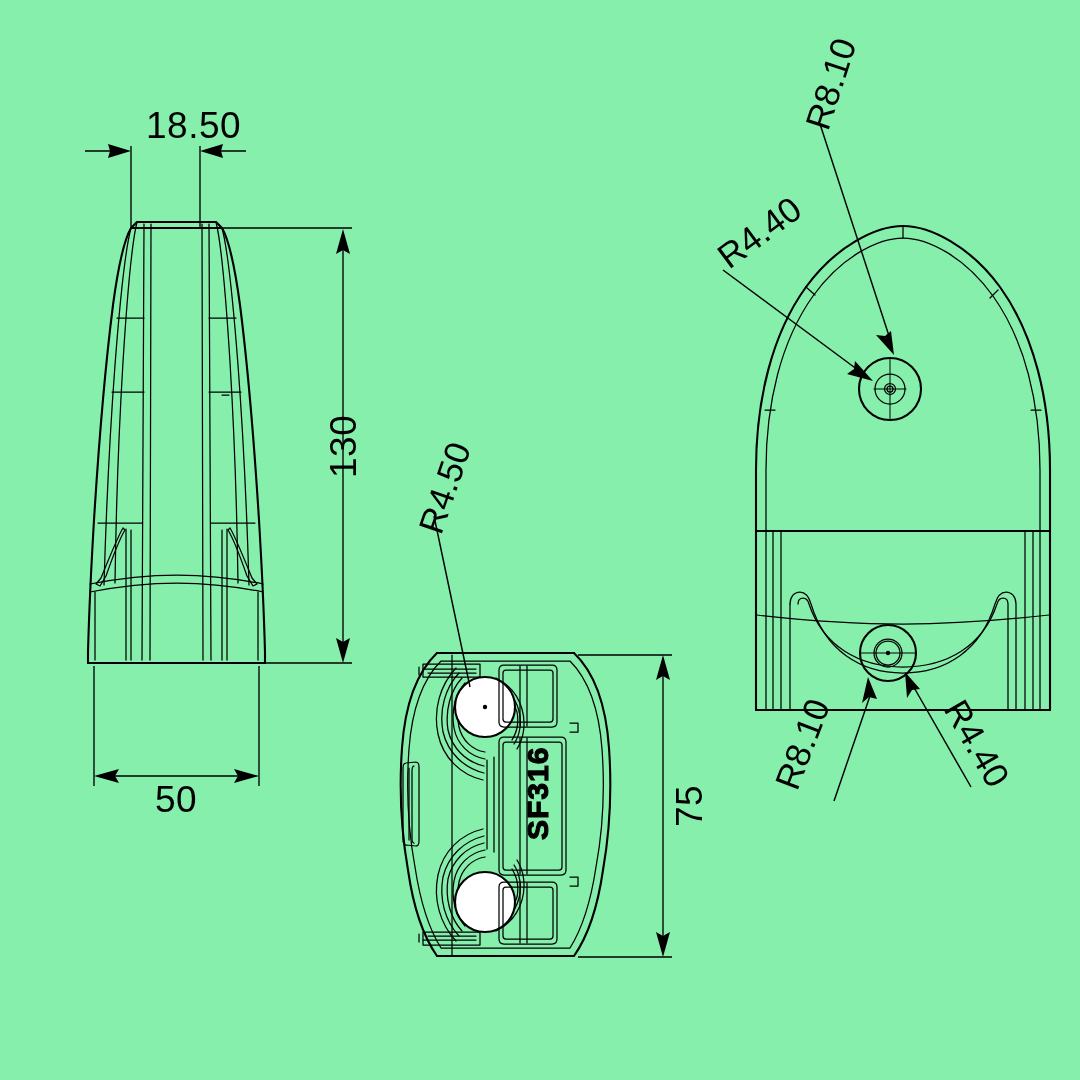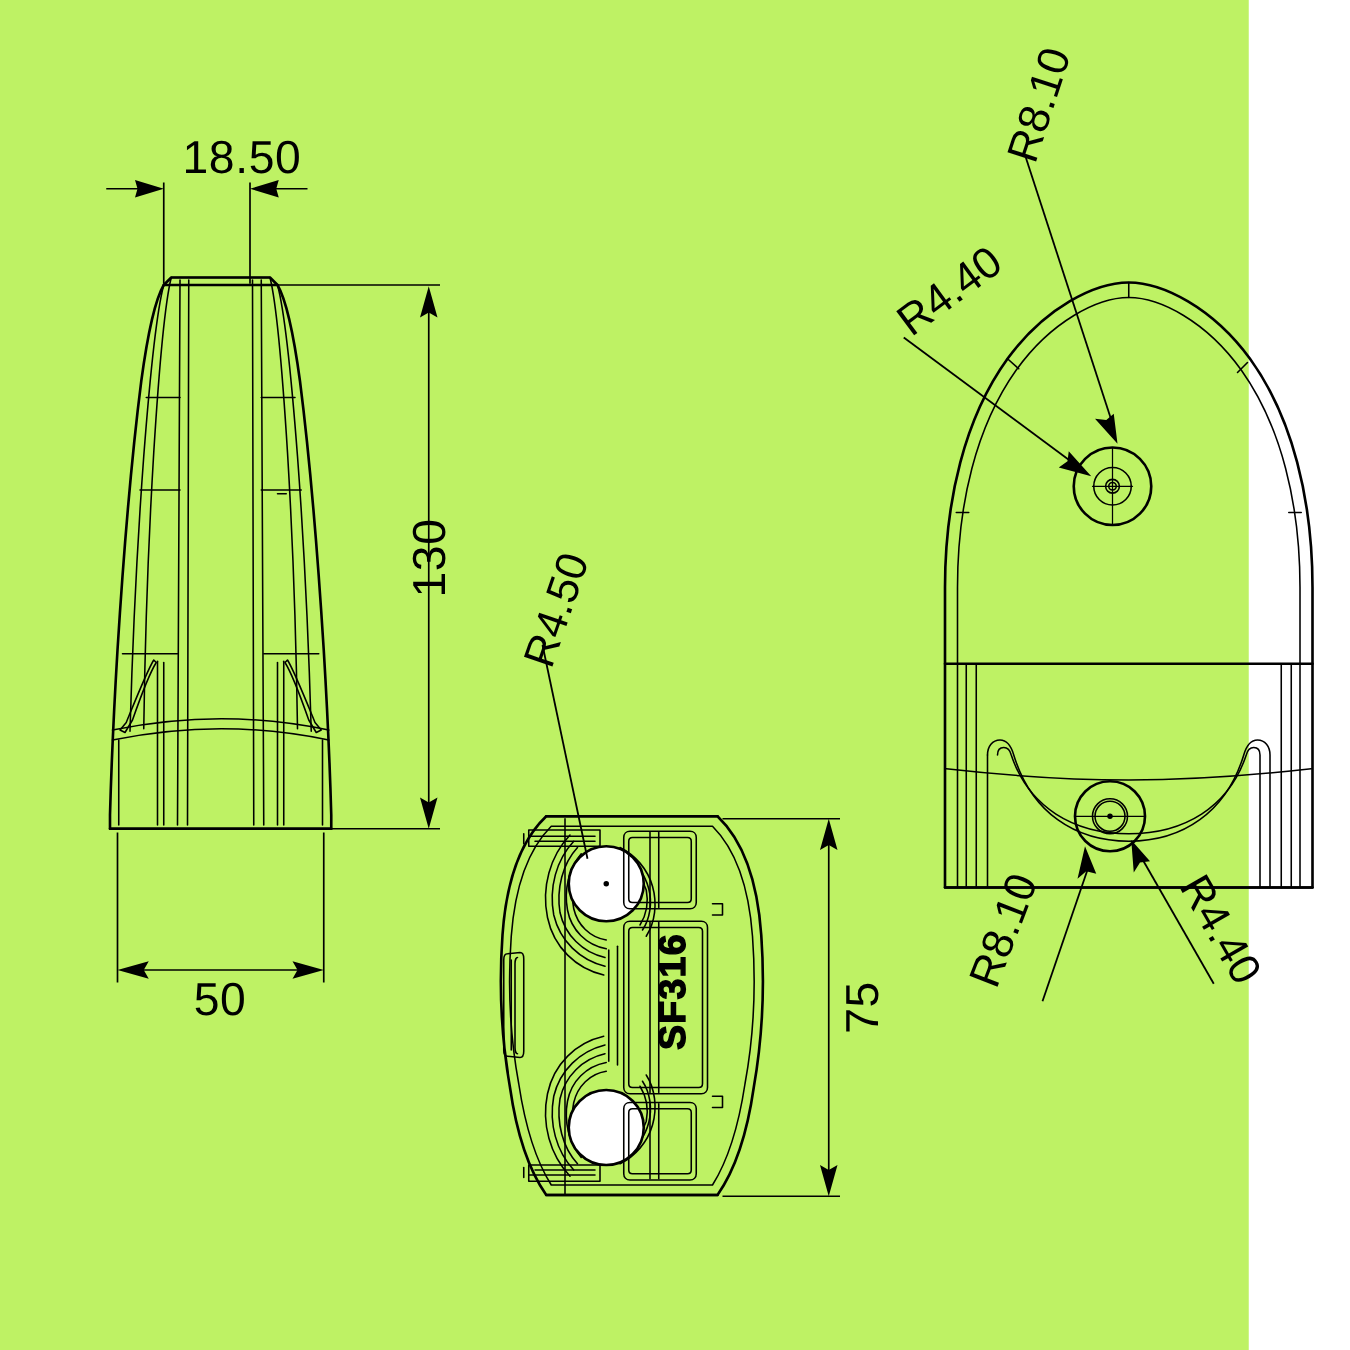--- a/index.html
+++ b/index.html
@@ -9,23 +9,23 @@
     background: #ffffff;
   }
   body {
     width: 1080px;
     height: 1080px;
     overflow: hidden;
     font-family: "Liberation Sans", sans-serif;
   }
   #drawing-root {
     position: relative;
-    width: 999px;
+    width: 1080px;
     height: 1080px;
-    background: #bef264;
+    background: #86efac;
   }
   svg#cad {
     display: block;
     width: 1080px;
     height: 1080px;
   }
   .outline {
     fill: none;
     stroke: #000000;
     stroke-width: 2.1;

